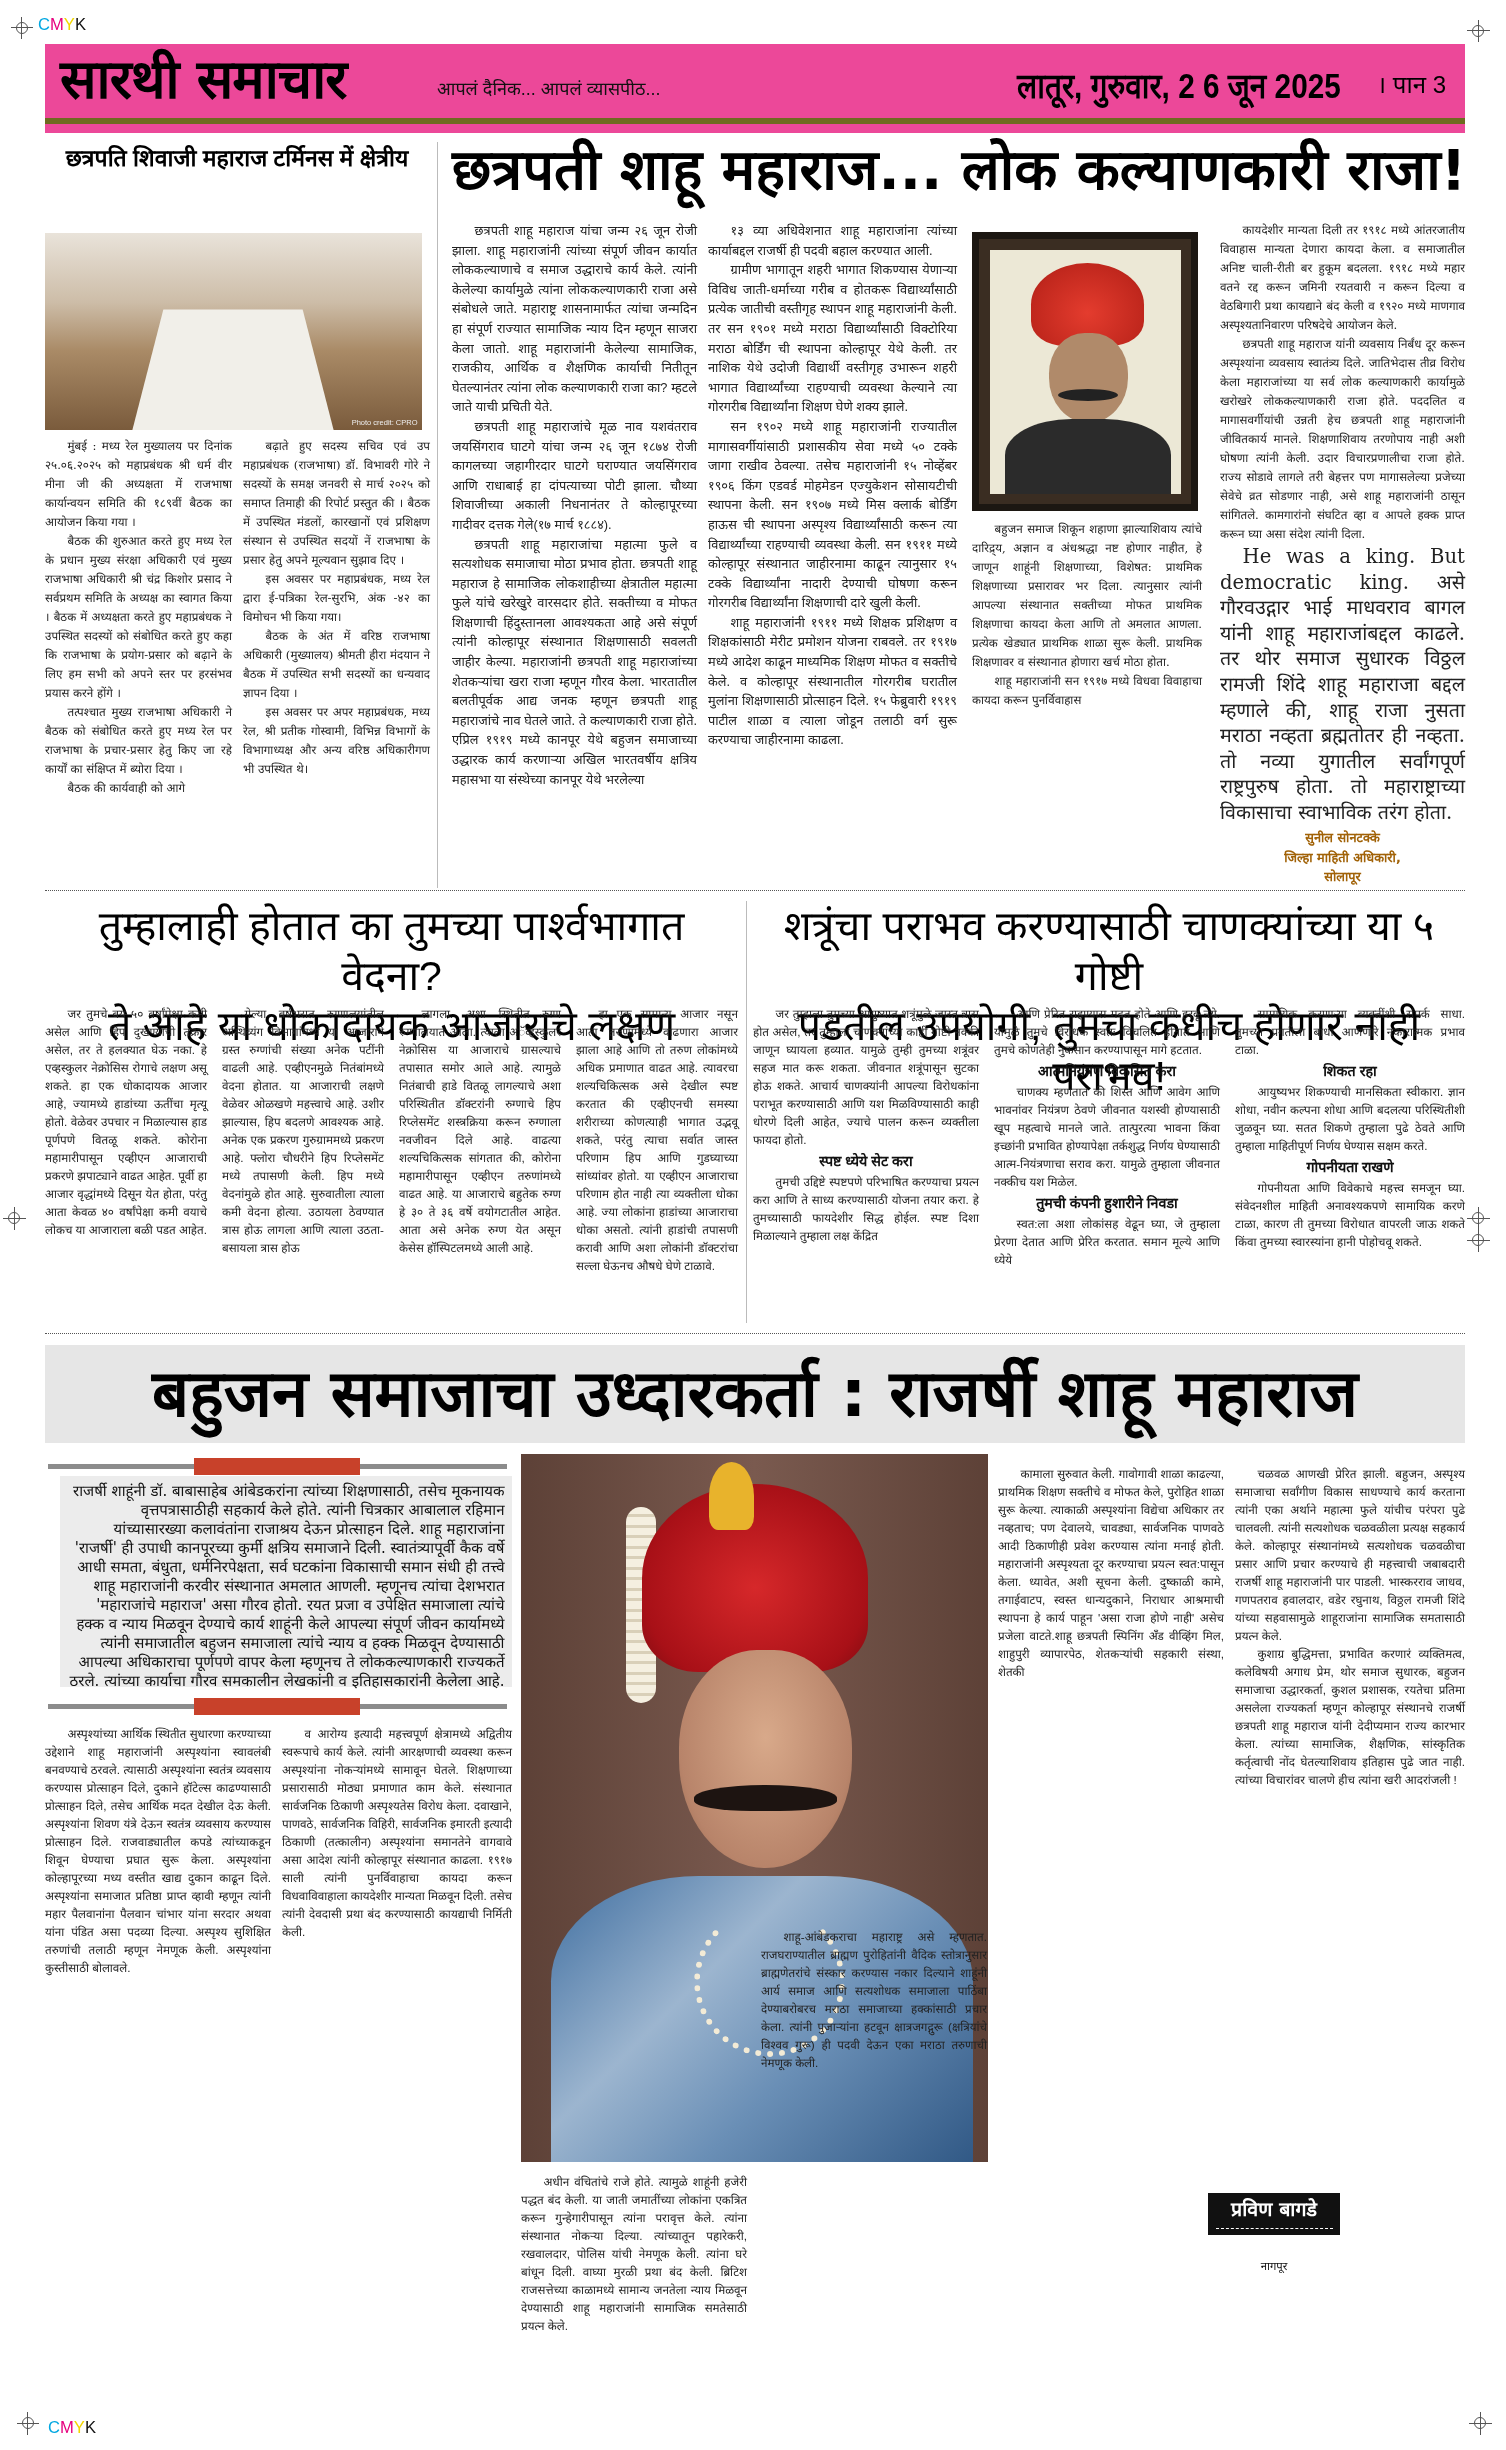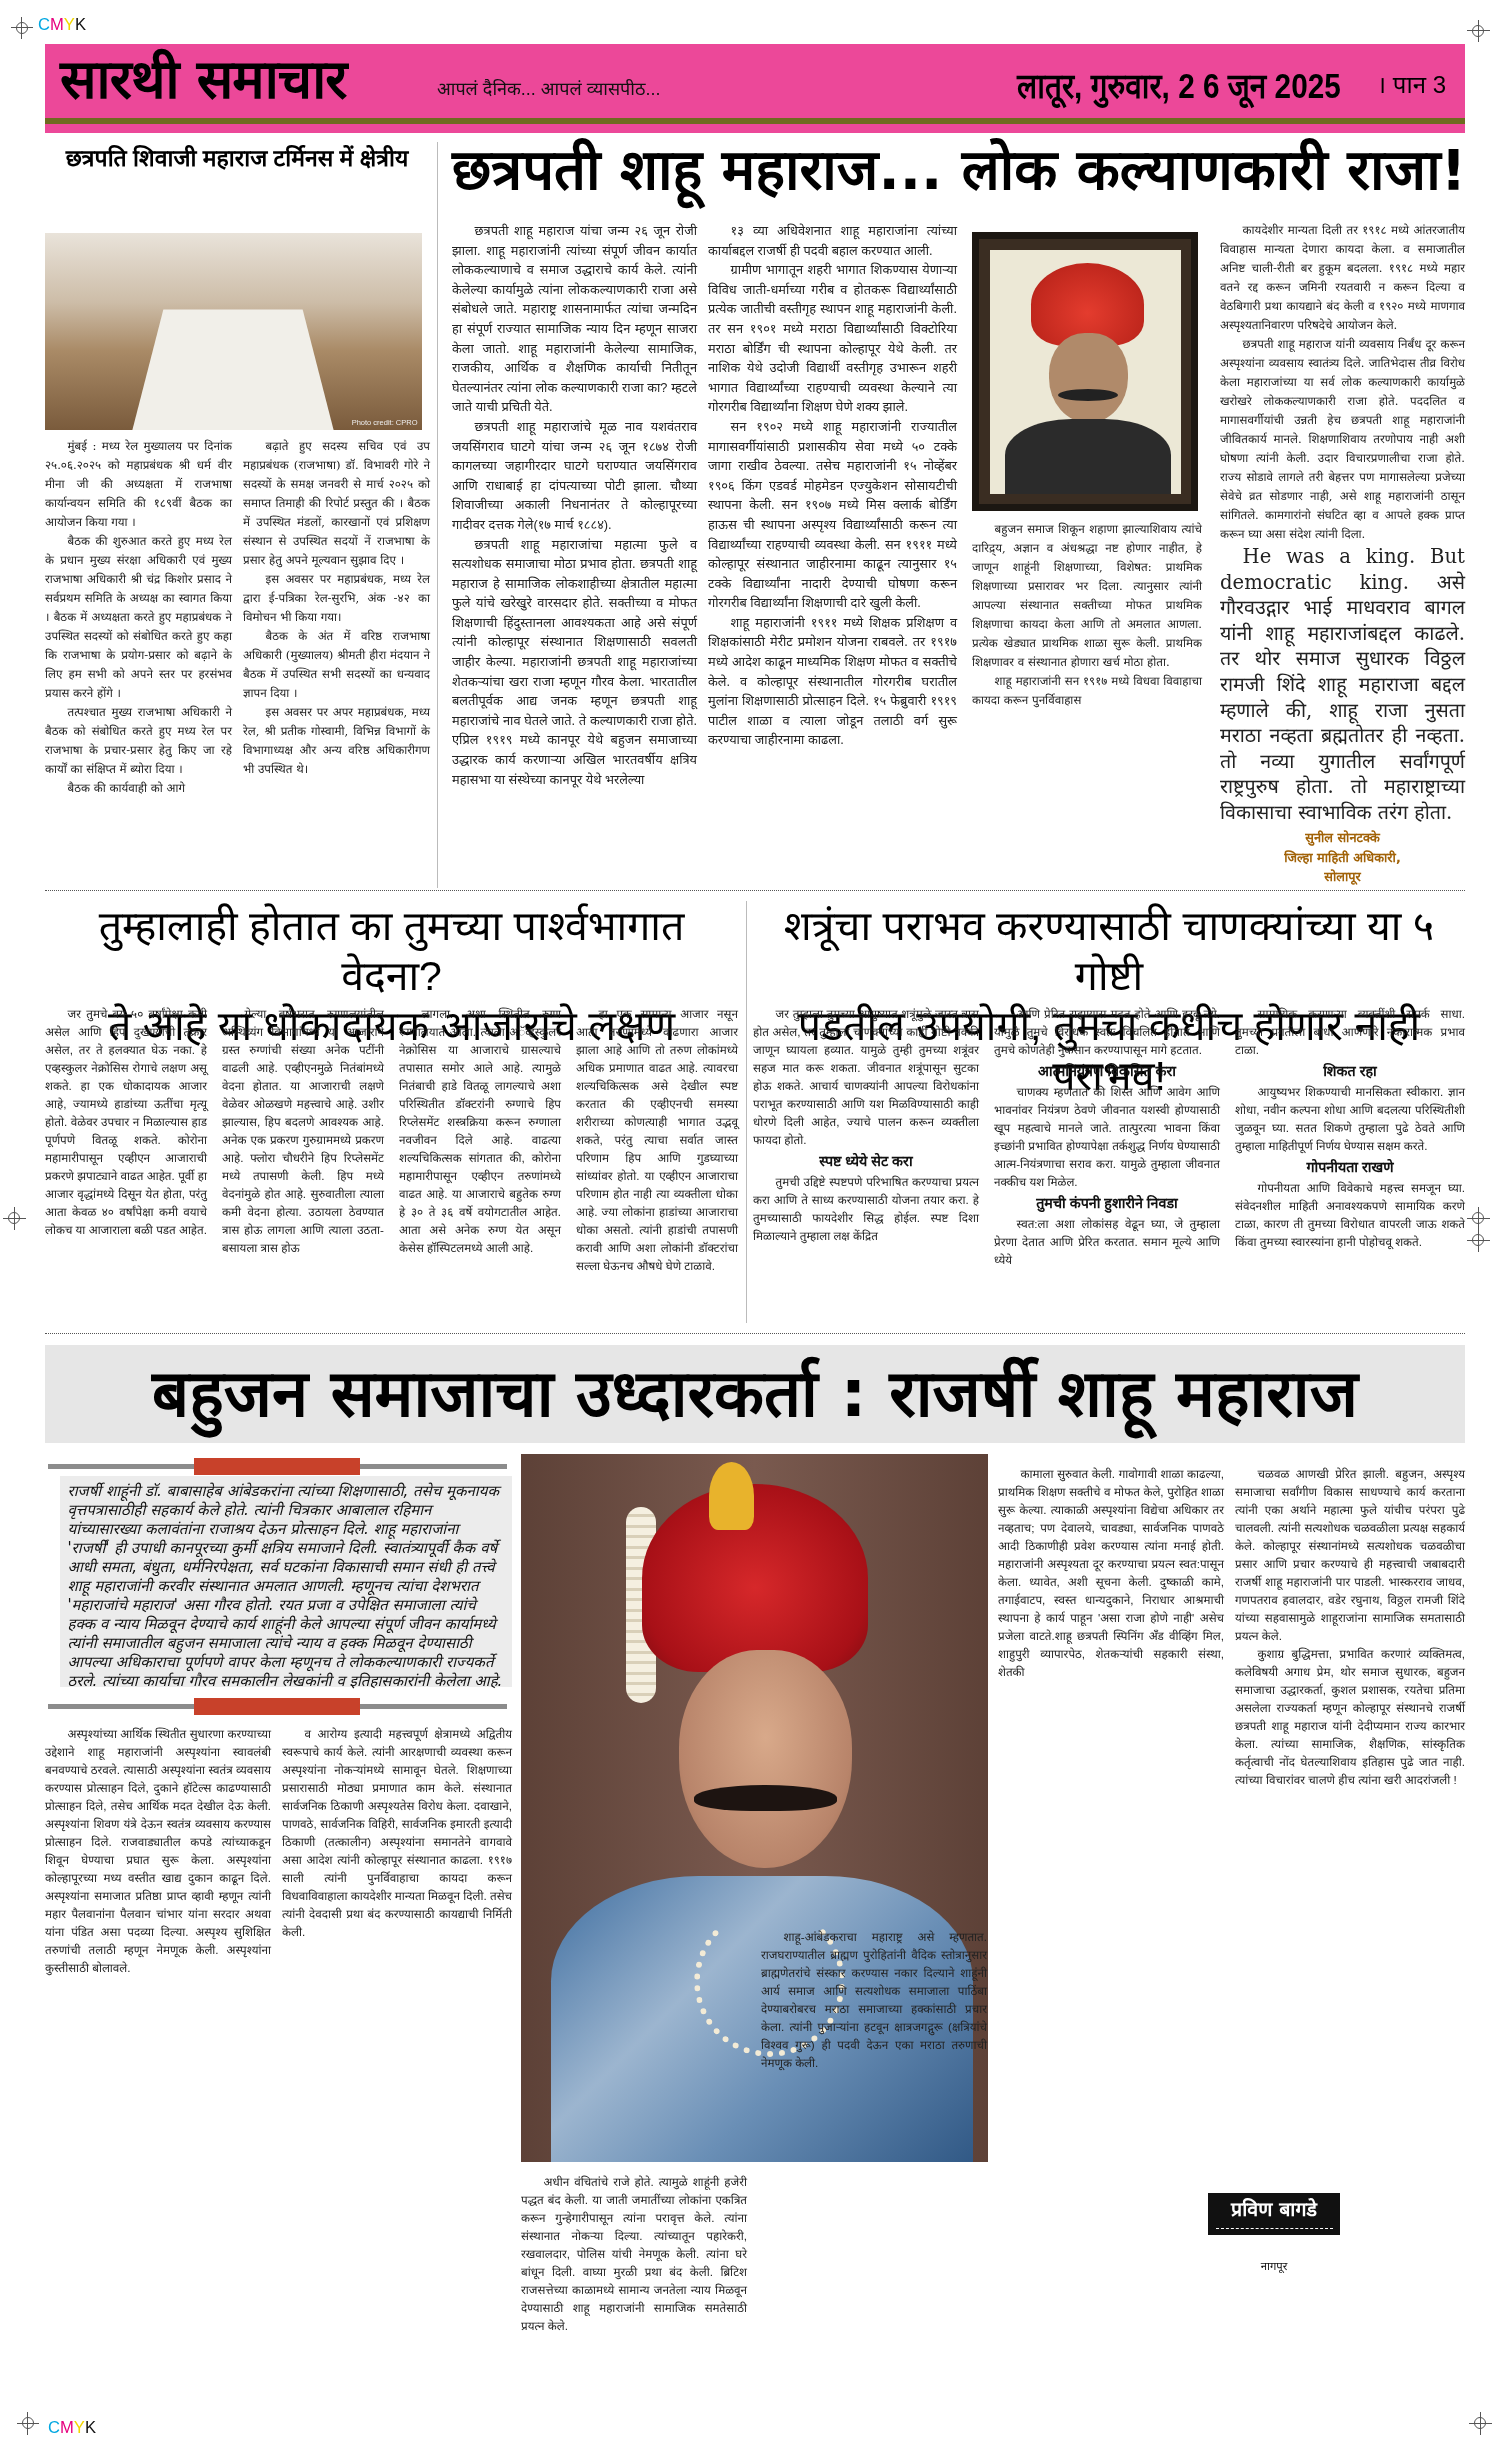--- a/index.html
+++ b/index.html
@@ -43,21 +43,21 @@
   .big-portrait .turban { position: absolute; left: 121px; top: 30px; width: 226px; height: 188px; background: radial-gradient(ellipse at 50% 55%, #d6282a 0%, #a81017 70%, #6d0a0e 100%); border-radius: 50% 50% 25% 25%; }
   .big-portrait .jewel { position: absolute; left: 188px; top: 7.5px; width: 45px; height: 68px; background: #e8b32c; border-radius: 50% 50% 20% 20%; }
   .big-portrait .pearls { position: absolute; left: 105px; top: 53px; width: 30px; height: 196px; background: repeating-linear-gradient(180deg, #f5efe0 0 7.5px, #d9cfb8 7.5px 10.5px); border-radius: 15px; }
   .big-portrait .face { position: absolute; left: 158px; top: 196px; width: 173px; height: 218px; background: radial-gradient(ellipse at 50% 40%, #d8a98a 0%, #b8846a 70%, #8e6148 100%); border-radius: 45% 45% 50% 50%; }
   .big-portrait .mustache { position: absolute; left: 173px; top: 331px; width: 143px; height: 25.6px; background: #1d1411; border-radius: 50% 50% 40% 40%; }
   .big-portrait .coat { position: absolute; left: 30px; top: 422px; width: 422px; height: 301px; background: linear-gradient(135deg, #3f6ea0 0%, #9cb5cf 35%, #6a8fb6 60%, #2e5683 100%); border-radius: 35% 35% 0 0; }
   .big-portrait .necklace { position: absolute; left: 173px; top: 452px; width: 151px; height: 151px; border: 6px dotted #f3ebd6; border-radius: 50%; border-top-color: transparent; }
 
   .dotted-h { position: absolute; height: 0; border-top: 1.5px dotted #555; }
 
-  .quote-box { position: absolute; left: 60px; top: 1476px; width: 452px; height: 211px; background: #ececec; font-family: "DejaVu Sans", sans-serif; font-size: 15px; line-height: 19px; text-align: left; color: #111; padding: 6px 7.5px; font-style: italic; }
+  .quote-box { position: absolute; left: 60px; top: 1476px; width: 452px; height: 211px; background: #ececec; font-family: "DejaVu Sans", sans-serif; font-size: 15px; line-height: 19px; text-align: right; color: #111; padding: 6px 7.5px; }
   .quote-topbar { position: absolute; left: 48px; top: 1464px; width: 459px; height: 4.5px; background: #8c8c8c; }
   .quote-red { position: absolute; left: 194px; top: 1458px; width: 166px; height: 16.6px; background: #c8412a; }
   .quote-bottombar { position: absolute; left: 48px; top: 1704px; width: 459px; height: 4.5px; background: #8c8c8c; }
   .quote-red2 { position: absolute; left: 194px; top: 1698px; width: 166px; height: 16.6px; background: #c8412a; }
 
   .byline-box { position: absolute; left: 1208px; top: 2193px; width: 132px; height: 42px; background: #111; color: #fff; font-family: "DejaVu Sans", sans-serif; font-weight: bold; font-size: 19.6px; text-align: center; line-height: 33px; }
   .byline-box .dash { position: absolute; left: 7.5px; right: 7.5px; bottom: 6px; border-top: 1.5px dashed #fff; }
   .byline-place { position: absolute; left: 1208px; top: 2238px; width: 132px; text-align: center; font-size: 11.3px; font-family: "DejaVu Sans", sans-serif; color: #111; margin-top: 20px; }
 
   .subhead { font-family: "Liberation Sans", sans-serif; font-weight: bold; font-size: 14.3px; text-align: center; line-height: 21px; margin: 1.5px 0; color: #111; }

